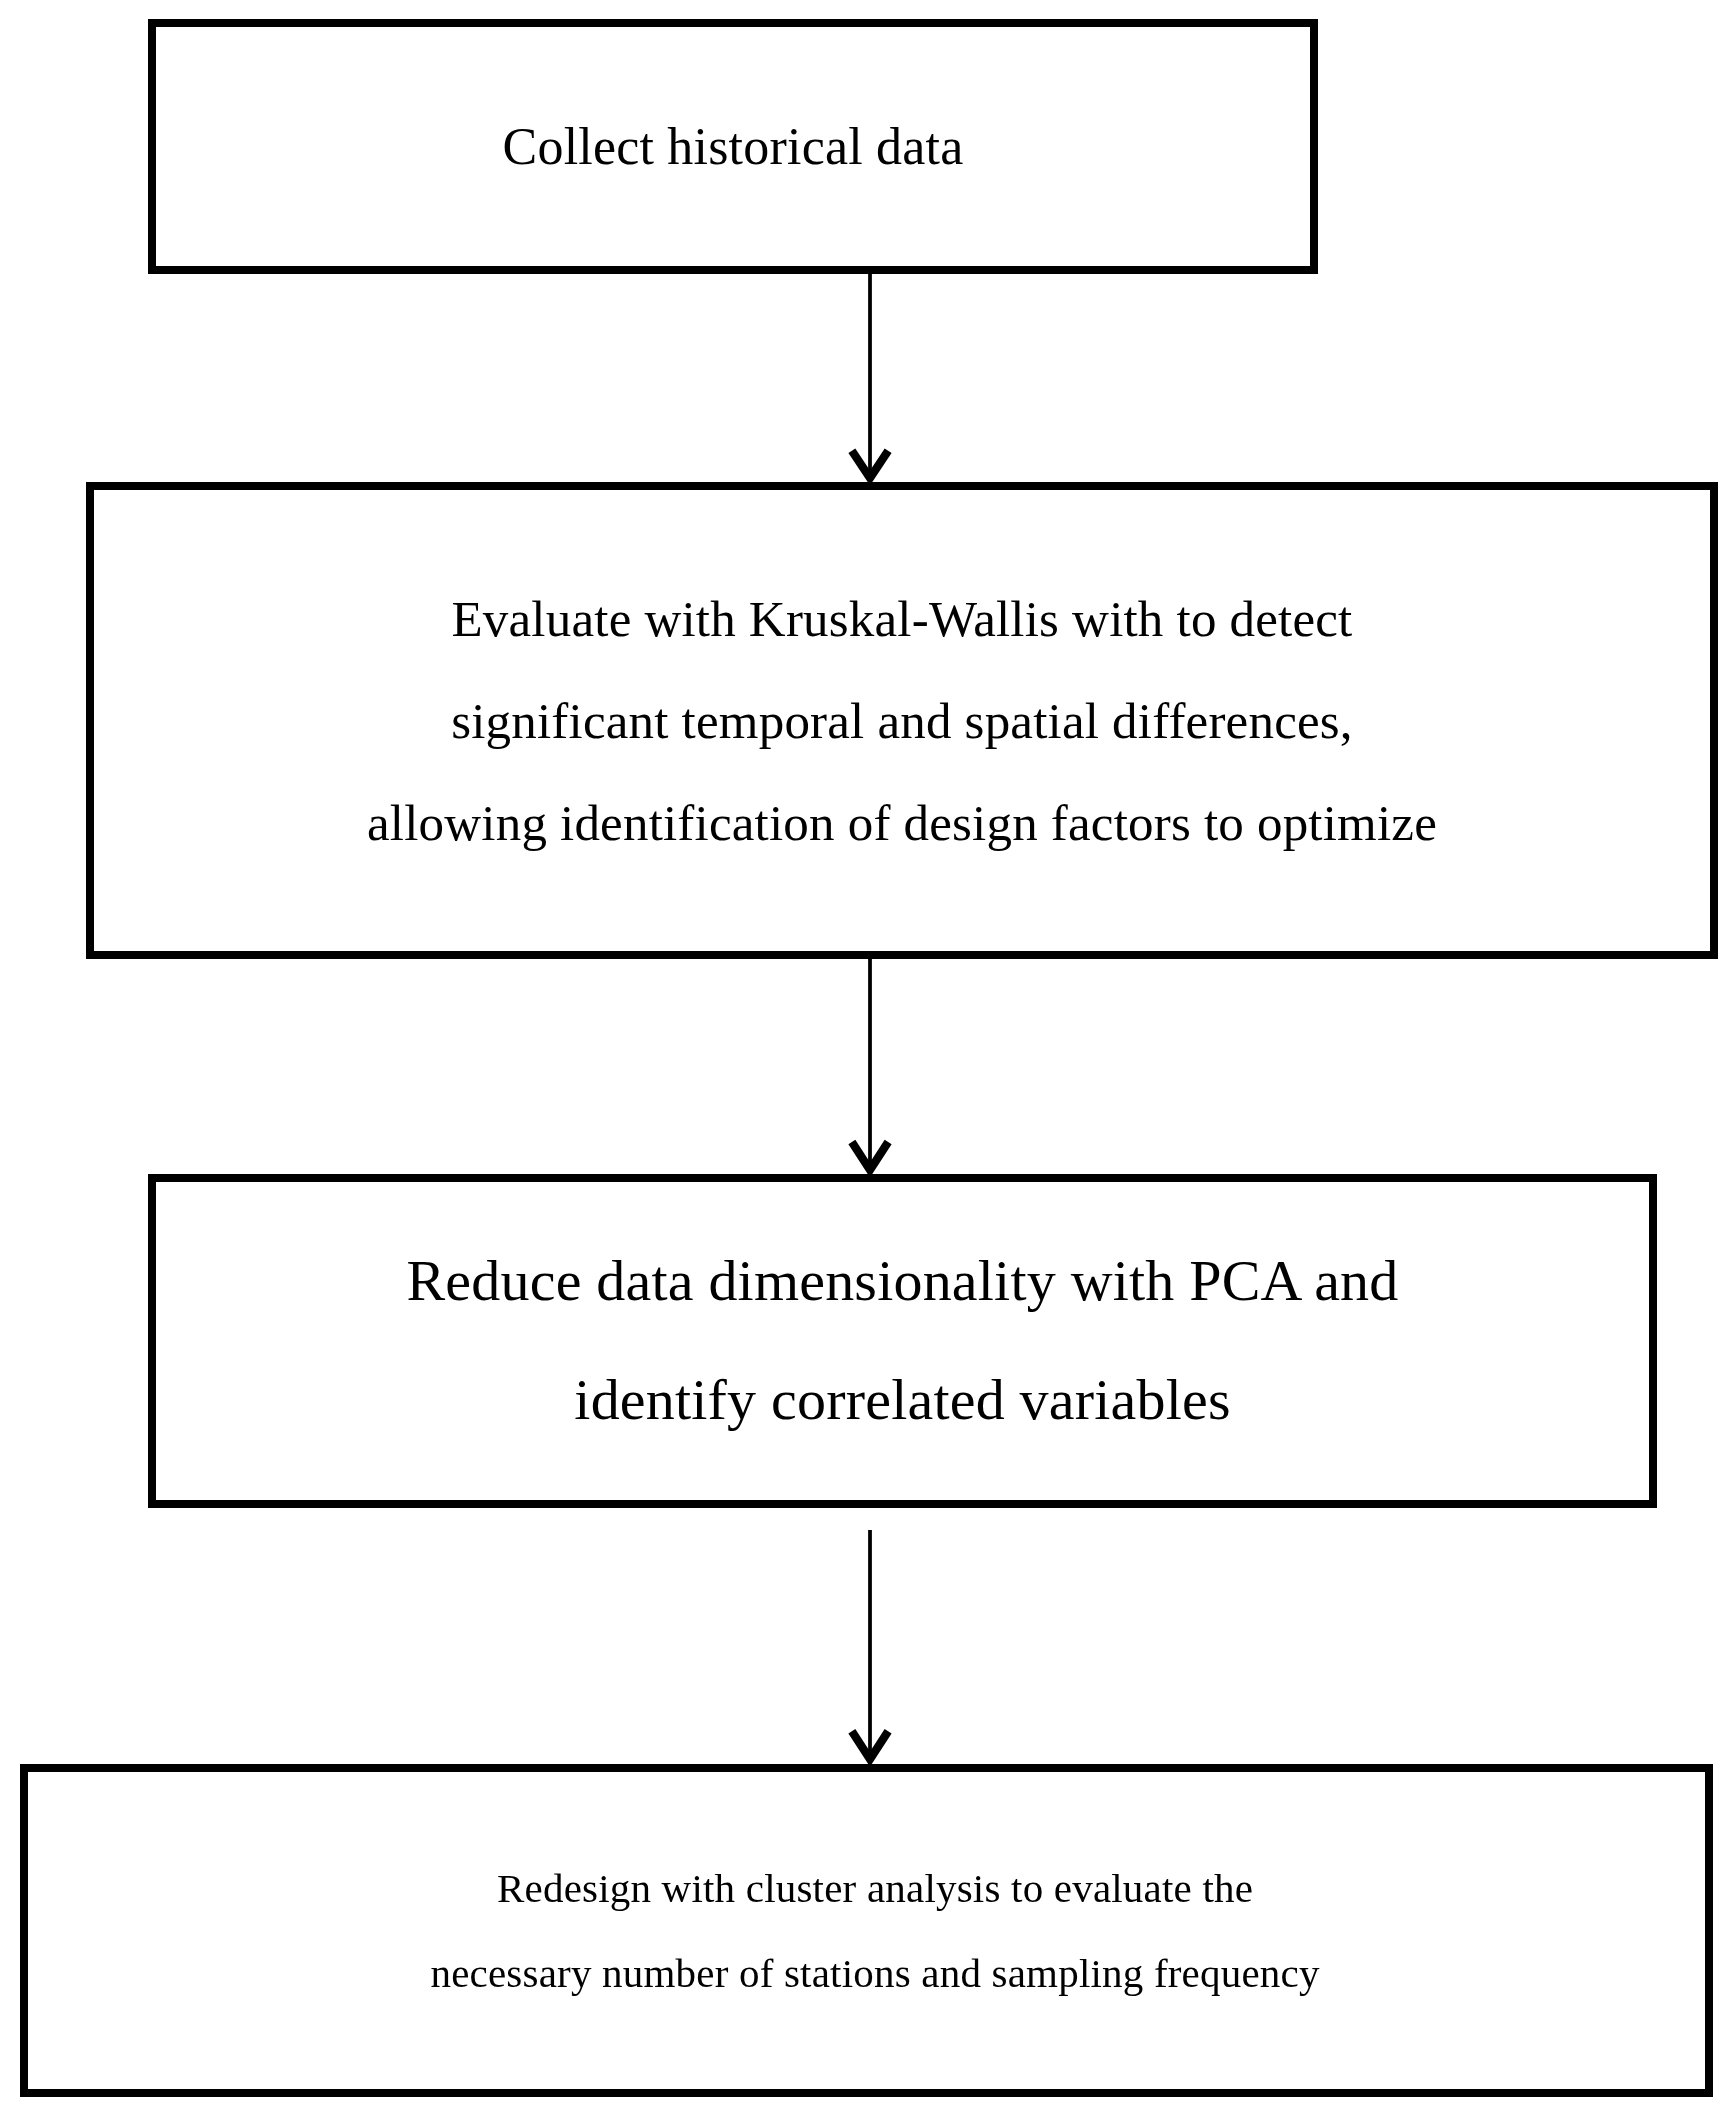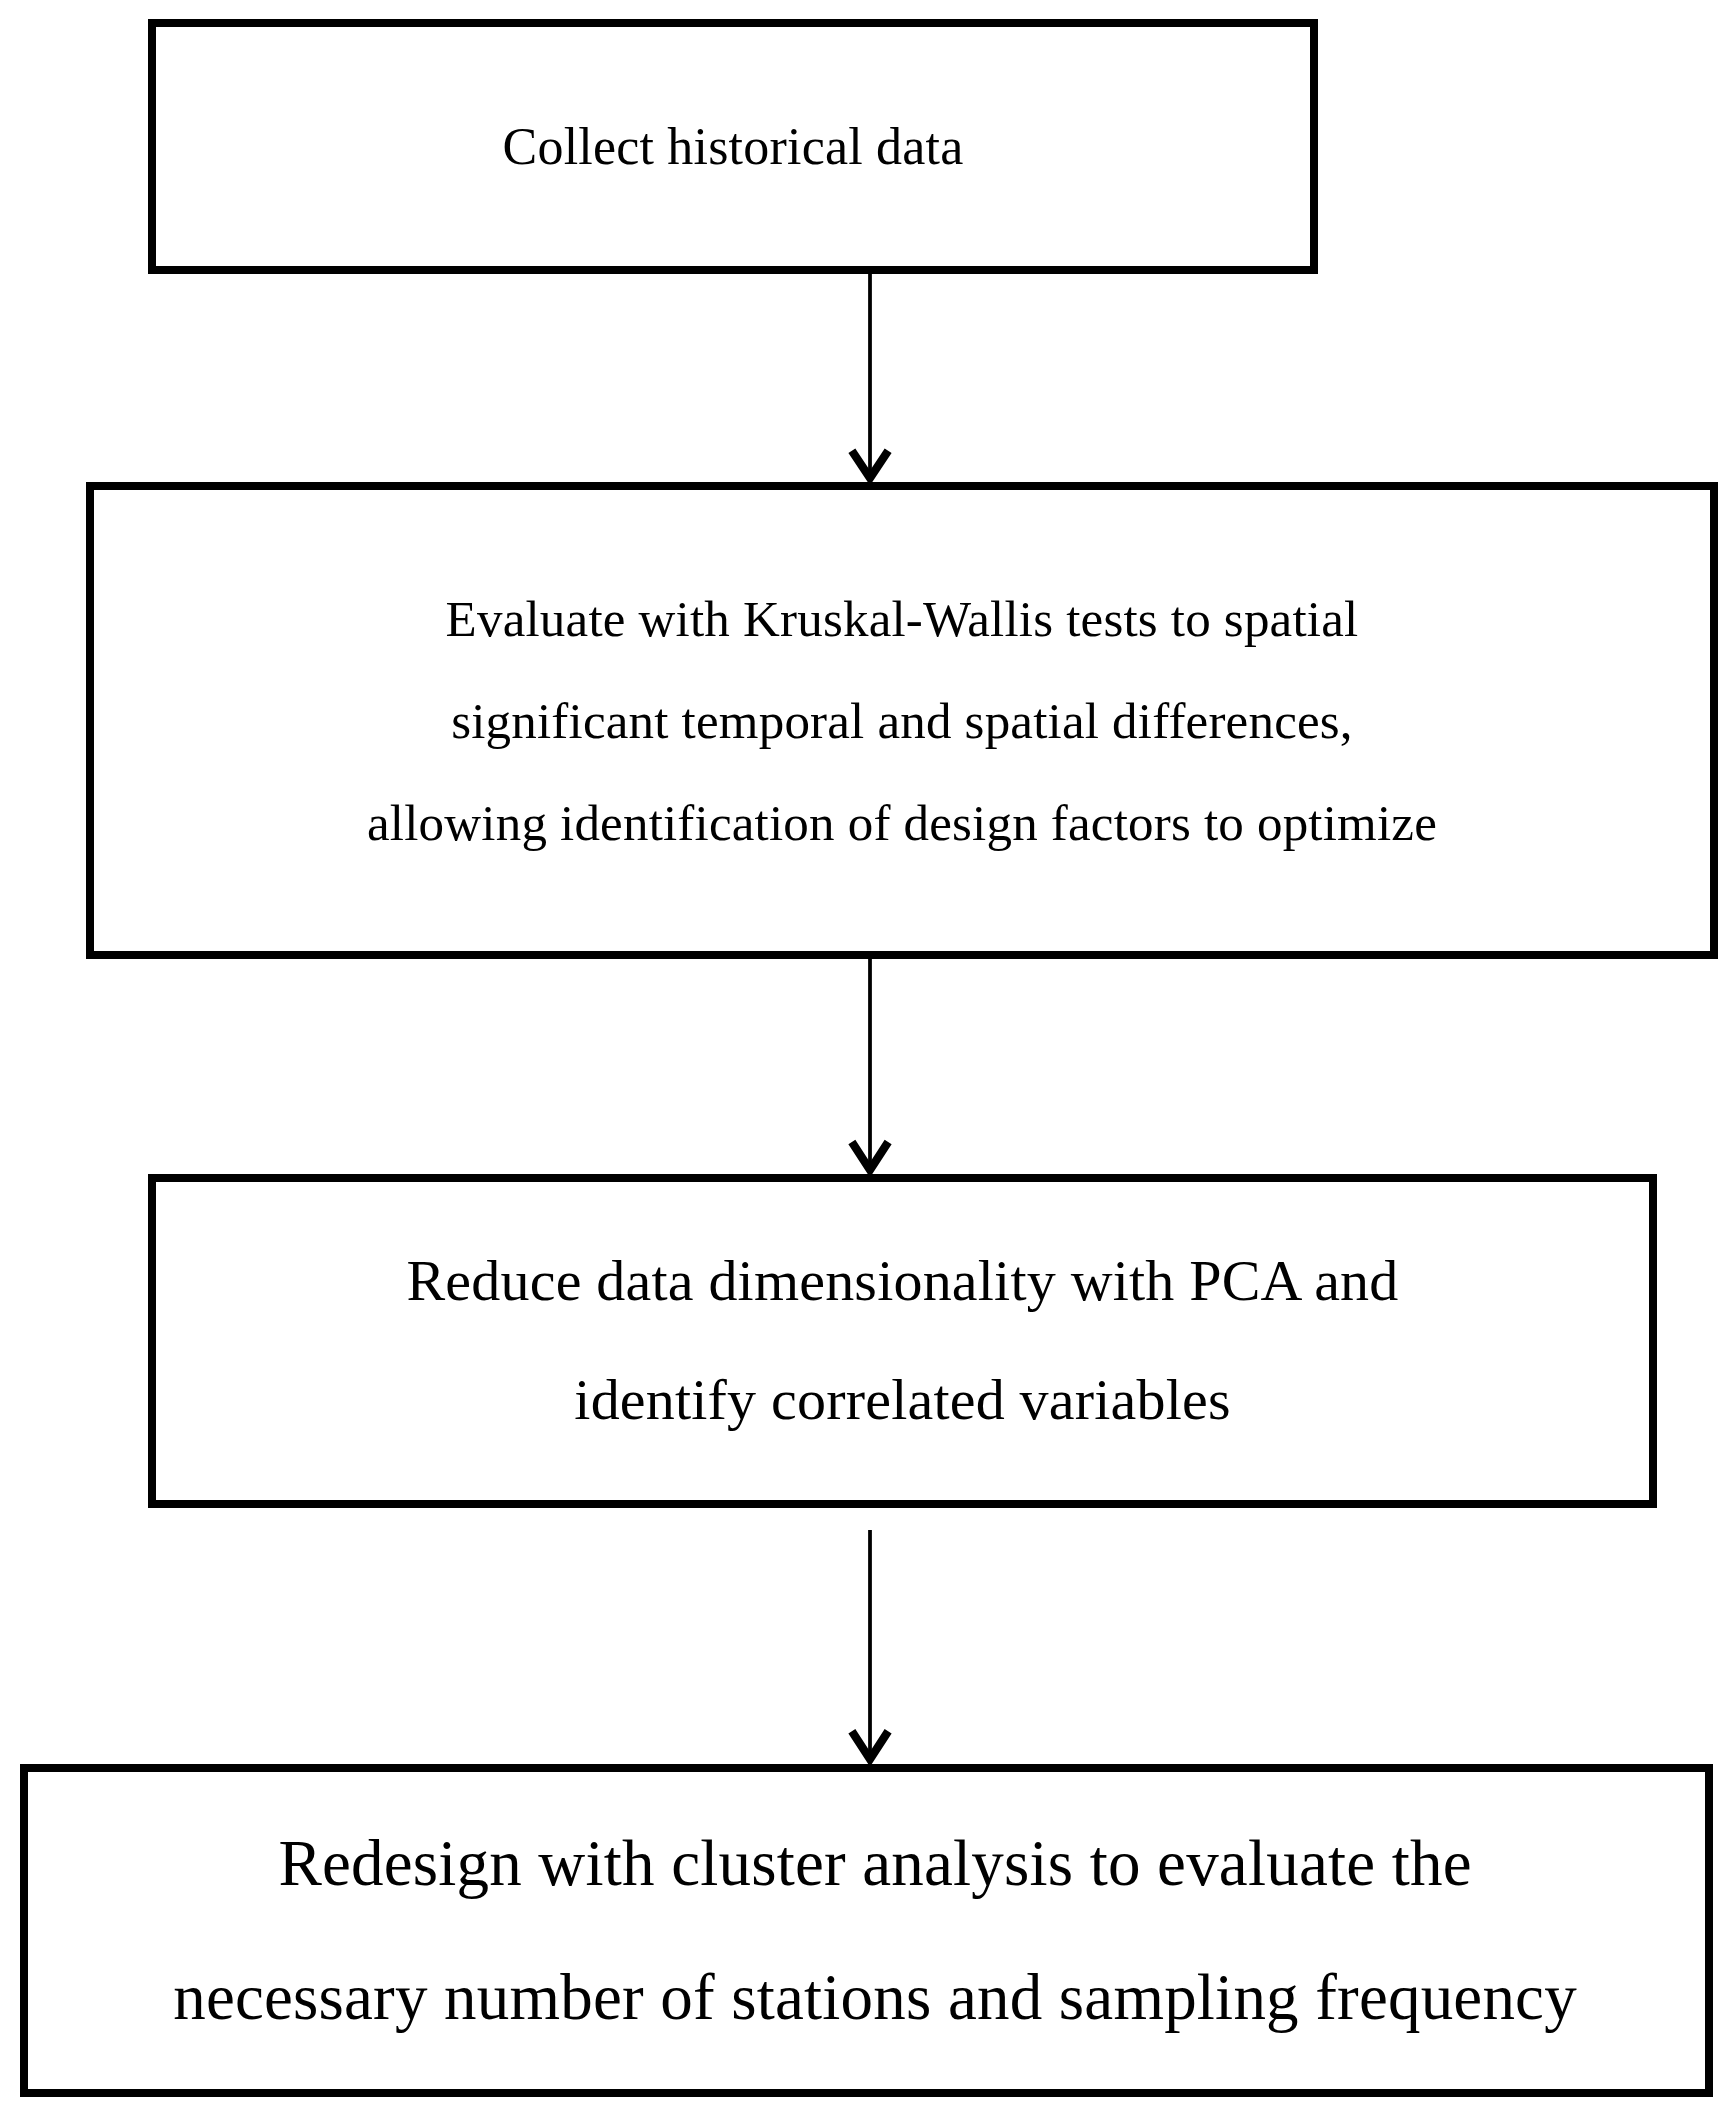--- a/index.html
+++ b/index.html
@@ -51,21 +51,21 @@
 
   
   #node-1 { left: 148px;  top: 19px;   width: 1170px; height: 255px; }
   #node-2 { left: 86px;  top: 482px;  width: 1632px; height: 477px; }
   #node-3 { left: 148px;  top: 1174px; width: 1509px; height: 334px; }
   #node-4 { left: 20.4px;   top: 1764px; width: 1693px; height: 333px; }
 
   #node-1 .node-text { font-size: 52px; }
   #node-2 .node-text { font-size: 51px; line-height: 2.0; }
   #node-3 .node-text { font-size: 58px; line-height: 2.05; }
-  #node-4 .node-text { font-size: 65px; line-height: 2.05; padding-left: 36px; }
+  #node-4 .node-text { font-size: 41px; line-height: 2.05; padding-left: 36px; }
 
   
   .connector {
     position: absolute;
     left: 836px;
     width: 68px;
   }
   .connector svg {
     display: block;
     width: 68px;
@@ -86,21 +86,21 @@
   </div>
 
   <div class="connector" id="connector-1">
     <svg viewBox="0 0 90 280" preserveAspectRatio="none" aria-hidden="true">
       <line x1="45" y1="0" x2="45" y2="271" stroke="#000000" stroke-width="5"></line>
       <polyline points="21,236 45,272 69,236" fill="none" stroke="#000000" stroke-width="11" stroke-linecap="butt" stroke-linejoin="miter"></polyline>
     </svg>
   </div>
 
   <div class="node" id="node-2">
-    <div class="node-text">Evaluate with Kruskal-Wallis tests to spatial
+    <div class="node-text">Evaluate with Kruskal-Wallis with to detect
 significant temporal and spatial differences,
 allowing identification of design factors to optimize</div>
   </div>
 
   <div class="connector" id="connector-2">
     <svg viewBox="0 0 90 290" preserveAspectRatio="none" aria-hidden="true">
       <line x1="45" y1="0" x2="45" y2="281" stroke="#000000" stroke-width="5"></line>
       <polyline points="21,245 45,282 69,245" fill="none" stroke="#000000" stroke-width="11" stroke-linecap="butt" stroke-linejoin="miter"></polyline>
     </svg>
   </div>

